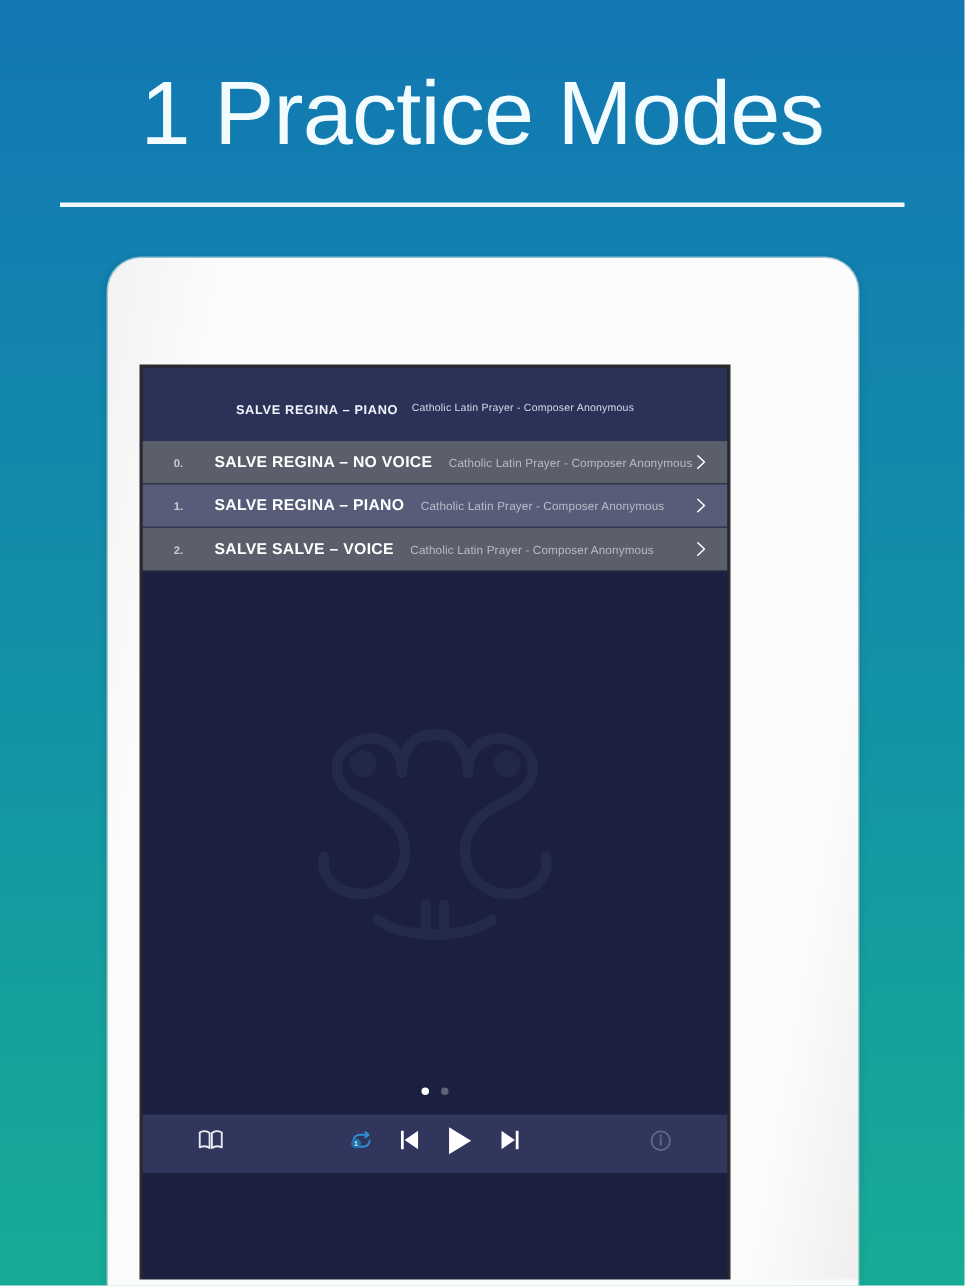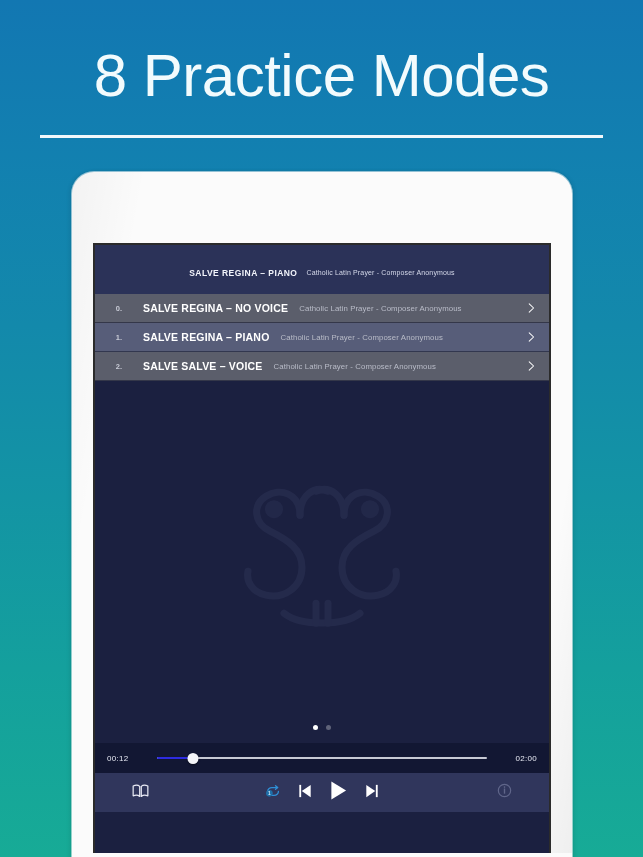--- a/index.html
+++ b/index.html
@@ -68,21 +68,21 @@
     border-radius: 22px 22px 0 0;
     background: linear-gradient(100deg, rgba(0,0,0,.035) 0%, rgba(0,0,0,0) 12%, rgba(0,0,0,0) 88%, rgba(0,0,0,.05) 100%);
     pointer-events: none;
   }
 
   
   .screen {
     position: absolute;
     left: 23px;
     top: 73px;
-    width: 454px;
+    width: 390px;
     height: 608px;
     background: #1b2040;
     overflow: hidden;
     box-shadow: 0 0 0 2px #2b2b2b;
   }
 
   
   .app-header {
     position: relative;
     height: 49px;
@@ -254,21 +254,21 @@
     top: 681px;
     width: 500px;
     height: 19px;
     background: #fbfbfb;
   }
 </style>
 </head>
 <body>
 
 <div class="headline-wrap">
-  <div class="headline">8 Practice Modes</div>
+  <div class="headline">1 Practice Modes</div>
 </div>
 <div class="headline-rule"></div>
 
 <div class="tablet">
   <div class="tablet-inner-shadow"></div>
 
   <div class="screen">
 
     <div class="app-header">
       <div class="app-header-title">SALVE REGINA – PIANO</div>
@@ -328,29 +328,20 @@
           <circle cx="148" cy="46" r="9"></circle>
         </g>
       </svg>
 
       <div class="page-dots">
         <span class="dot active"></span>
         <span class="dot"></span>
       </div>
     </div>
 
-    <div class="scrubber">
-      <div class="time">00:12</div>
-      <div class="track-bar">
-        <div class="bar-bg"></div>
-        <div class="bar-fill" style="width: 11%;"></div>
-        <div class="bar-thumb" style="left: 11%;"></div>
-      </div>
-      <div class="time right">02:00</div>
-    </div>
 
     <div class="transport">
 
       <span class="transport-left ctl">
         <svg viewBox="0 0 22 18" width="17" height="14">
           <path d="M1.5 2.5 C4.5 1 8 1.2 10 3 L10 16 C8 14.3 4.5 14 1.5 15.3 Z" fill="none" stroke="#e8eaf4" stroke-width="1.6" stroke-linejoin="round"></path>
           <path d="M20.5 2.5 C17.5 1 14 1.2 12 3 L12 16 C14 14.3 17.5 14 20.5 15.3 Z" fill="none" stroke="#e8eaf4" stroke-width="1.6" stroke-linejoin="round"></path>
         </svg>
       </span>
 

